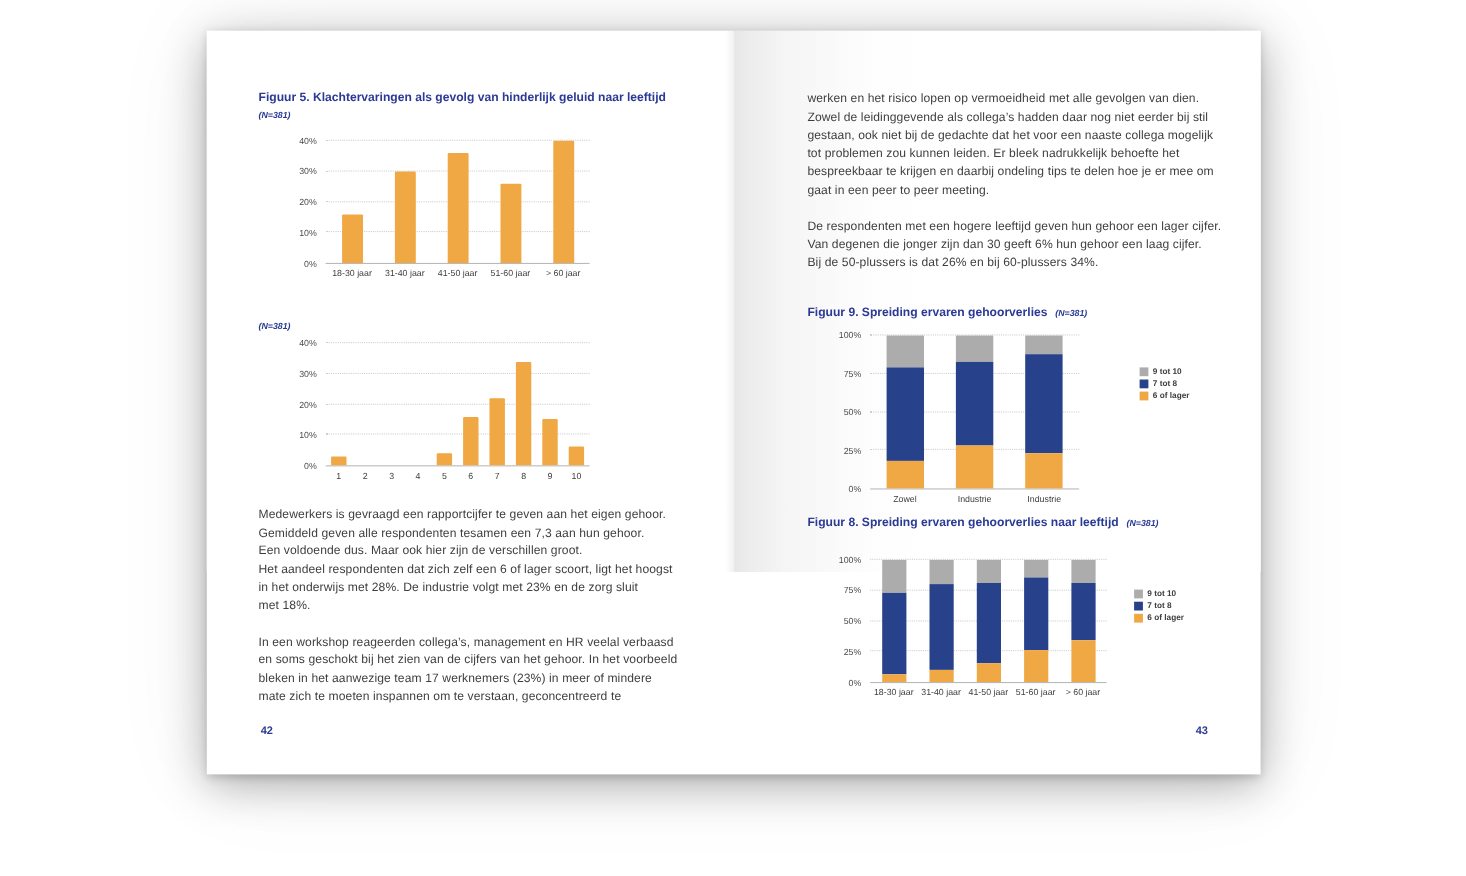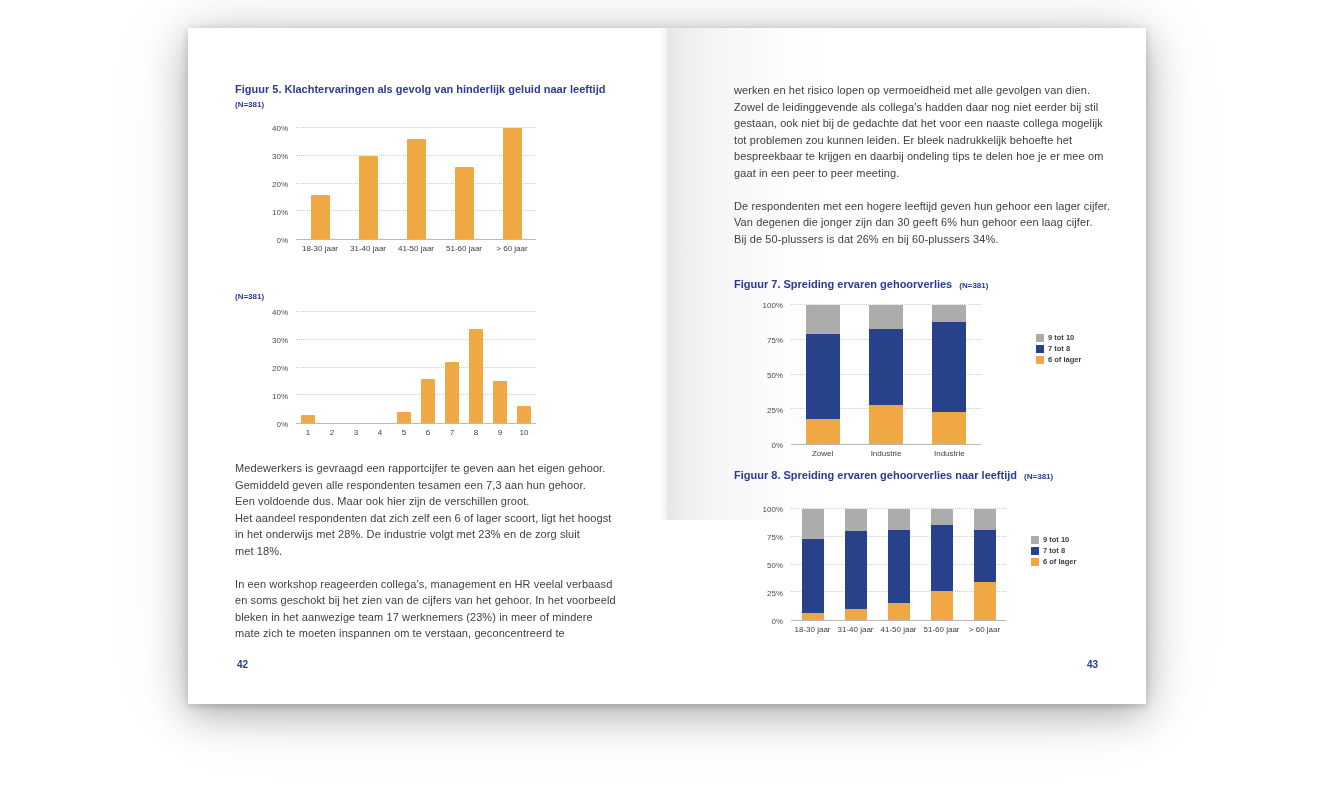--- a/index.html
+++ b/index.html
@@ -9,21 +9,21 @@
 
   .spread { position:absolute; left:188px; top:28px; width:958px; height:676px;
     background:#ffffff;
     box-shadow:0 10px 38px rgba(0,0,0,0.30), 0 2px 8px rgba(0,0,0,0.18), 0 0 90px rgba(0,0,0,0.07); }
   .page { position:absolute; top:0; height:492px; }
   .page-left { left:0; width:479px; background:linear-gradient(to left,#f2f2f2 0px,#ffffff 8px); }
   .page-right { left:479px; width:479px;
     background:linear-gradient(to right,#e7e7e7 0px,#ededed 16px,#f5f5f5 46px,#fdfdfd 120px,#ffffff 170px); }
 
   .fig-title { position:absolute; font-size:11px; font-weight:bold; color:var(--title_blue); line-height:14px; }
-  .fig-n { font-size:8px; font-weight:bold; color:var(--title_blue); }
+  .fig-n { font-size:8px; font-weight:bold; color:var(--title_blue);font-style:italic; }
   .fig-n-line { position:absolute; }
   .inline-n { margin-left:4px; }
 
   .body-text { position:absolute; font-size:11px; line-height:16.5px; color:var(--body_text);
     white-space:pre-line; letter-spacing:0.1px; }
 
   .page-number { position:absolute; font-size:10px; font-weight:bold; color:var(--title_blue); }
 
   
   .chart { position:absolute; display:grid;
@@ -196,21 +196,21 @@
 gestaan, ook niet bij de gedachte dat het voor een naaste collega mogelijk
 tot problemen zou kunnen leiden. Er bleek nadrukkelijk behoefte het
 bespreekbaar te krijgen en daarbij ondeling tips te delen hoe je er mee om
 gaat in een peer to peer meeting.
 
 De respondenten met een hogere leeftijd geven hun gehoor een lager cijfer.
 Van degenen die jonger zijn dan 30 geeft 6% hun gehoor een laag cijfer.
 Bij de 50-plussers is dat 26% en bij 60-plussers 34%.</div>
 
       <div class="fig-title" id="fig7-title">
-        <span>Figuur 7. Spreiding ervaren gehoorverlies</span>
+        <span>Figuur 9. Spreiding ervaren gehoorverlies</span>
         <span class="fig-n inline-n">(N=381)</span>
       </div>
       <div class="chart chart-fig7">
           <div class="yaxis">
             <div class="ylabel" style="bottom: 0%;">0%</div>
             <div class="ylabel" style="bottom: 25%;">25%</div>
             <div class="ylabel" style="bottom: 50%;">50%</div>
             <div class="ylabel" style="bottom: 75%;">75%</div>
             <div class="ylabel" style="bottom: 100%;">100%</div>
           </div>

